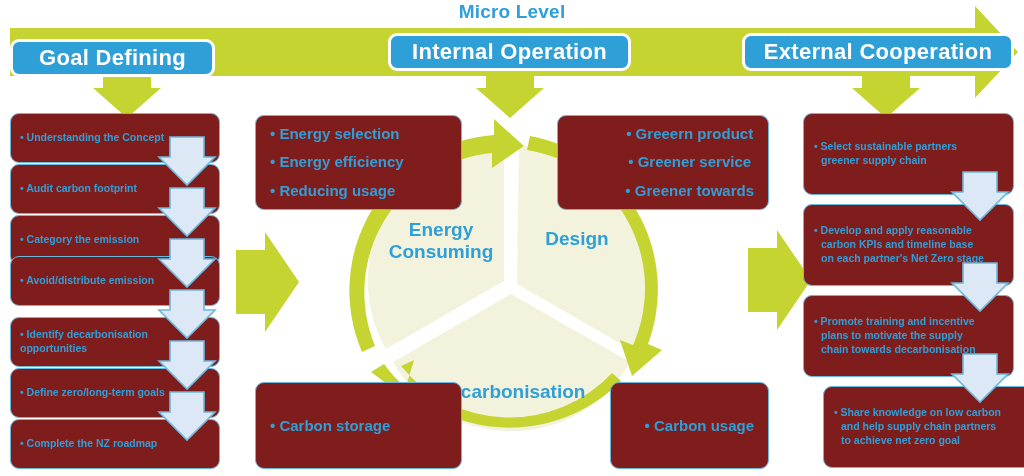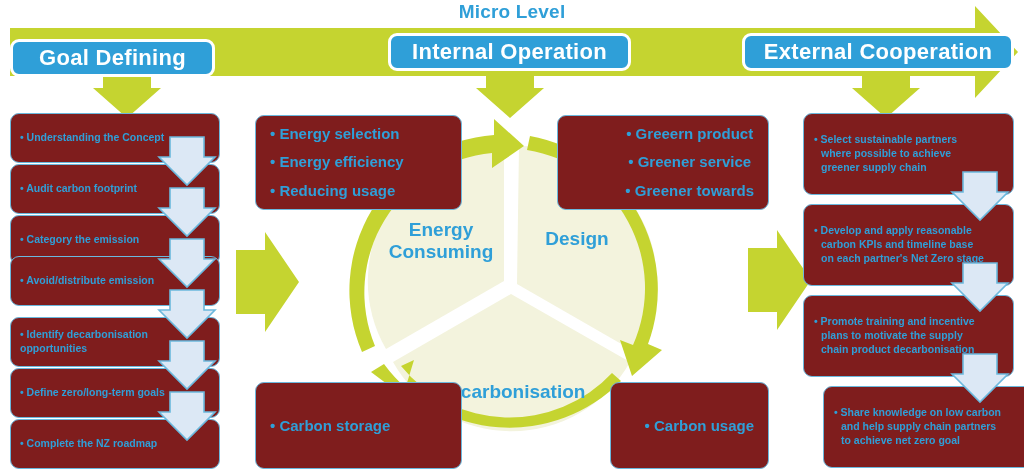--- a/index.html
+++ b/index.html
@@ -255,36 +255,35 @@
   <div class="obox" id="c-box-br">
     <div class="bullets">
       <div>• Carbon usage</div>
     </div>
   </div>
 
   <div class="col" id="right-col">
     <div class="obox" style="top:0px;">
       <div class="txt">
         <div>• Select sustainable partners</div>
-        <div style="padding-left:7px">where possible to achieve</div>
         <div style="padding-left:7px">greener supply chain</div>
       </div>
     </div>
     <div class="obox" style="top:91px;">
       <div class="txt">
         <div>• Develop and apply reasonable</div>
         <div style="padding-left:7px">carbon KPIs and timeline base</div>
         <div style="padding-left:7px">on each partner's Net Zero stage</div>
       </div>
     </div>
     <div class="obox" style="top:182px;">
       <div class="txt">
         <div>• Promote training and incentive</div>
         <div style="padding-left:7px">plans to motivate the supply</div>
-        <div style="padding-left:7px">chain product decarbonisation</div>
+        <div style="padding-left:7px">chain towards decarbonisation</div>
       </div>
     </div>
     <div class="obox" style="top:273px;margin-left:20px;">
       <div class="txt">
         <div>• Share knowledge on low carbon</div>
         <div style="padding-left:7px">and help supply chain partners</div>
         <div style="padding-left:7px">to achieve net zero goal</div>
       </div>
     </div>
   </div>

